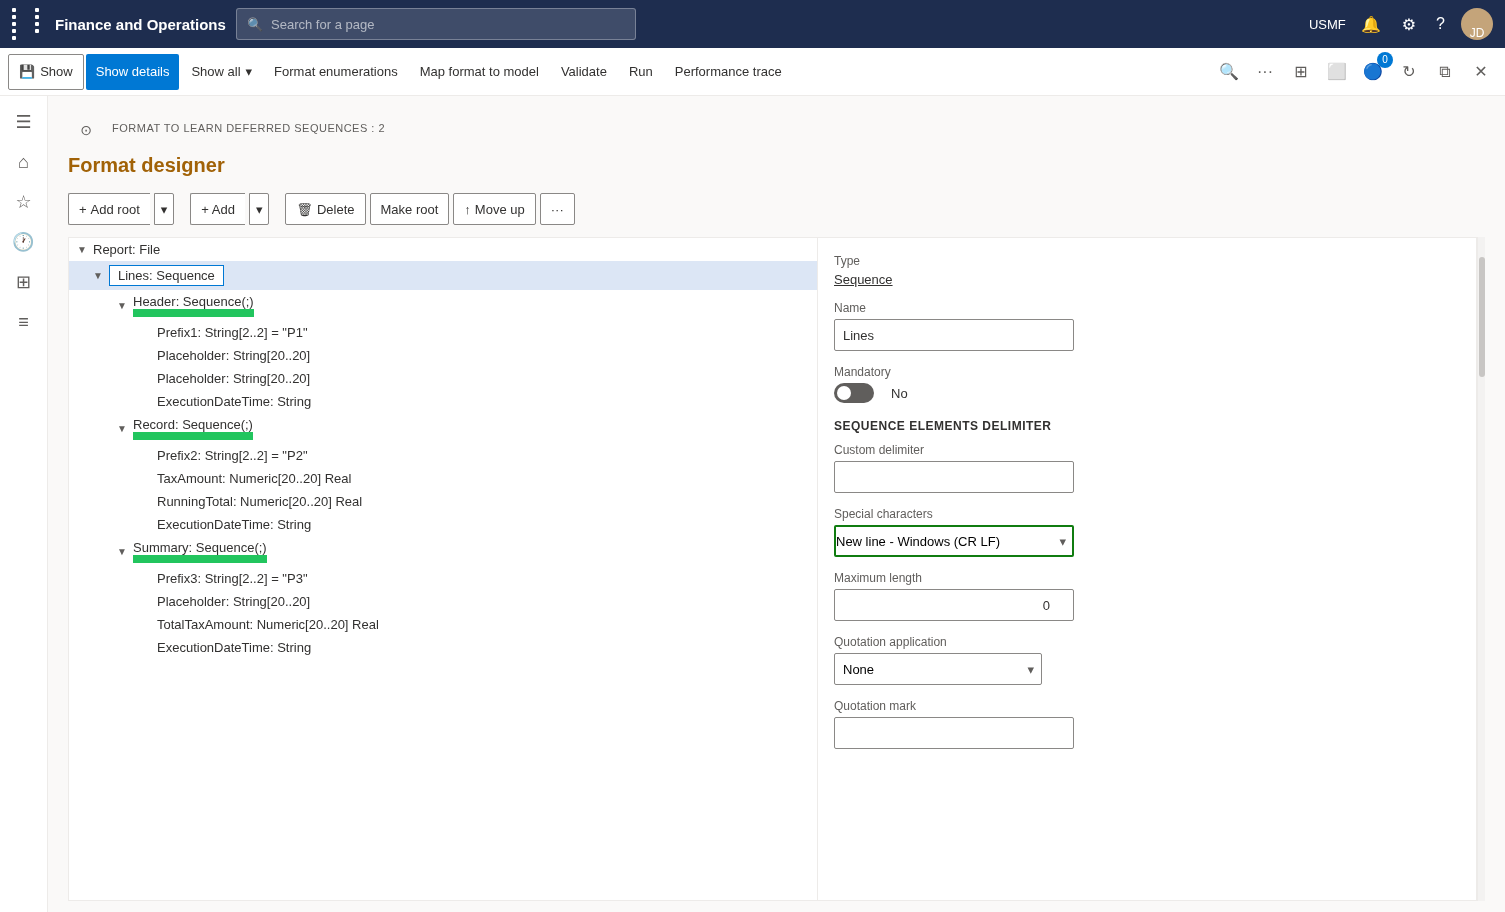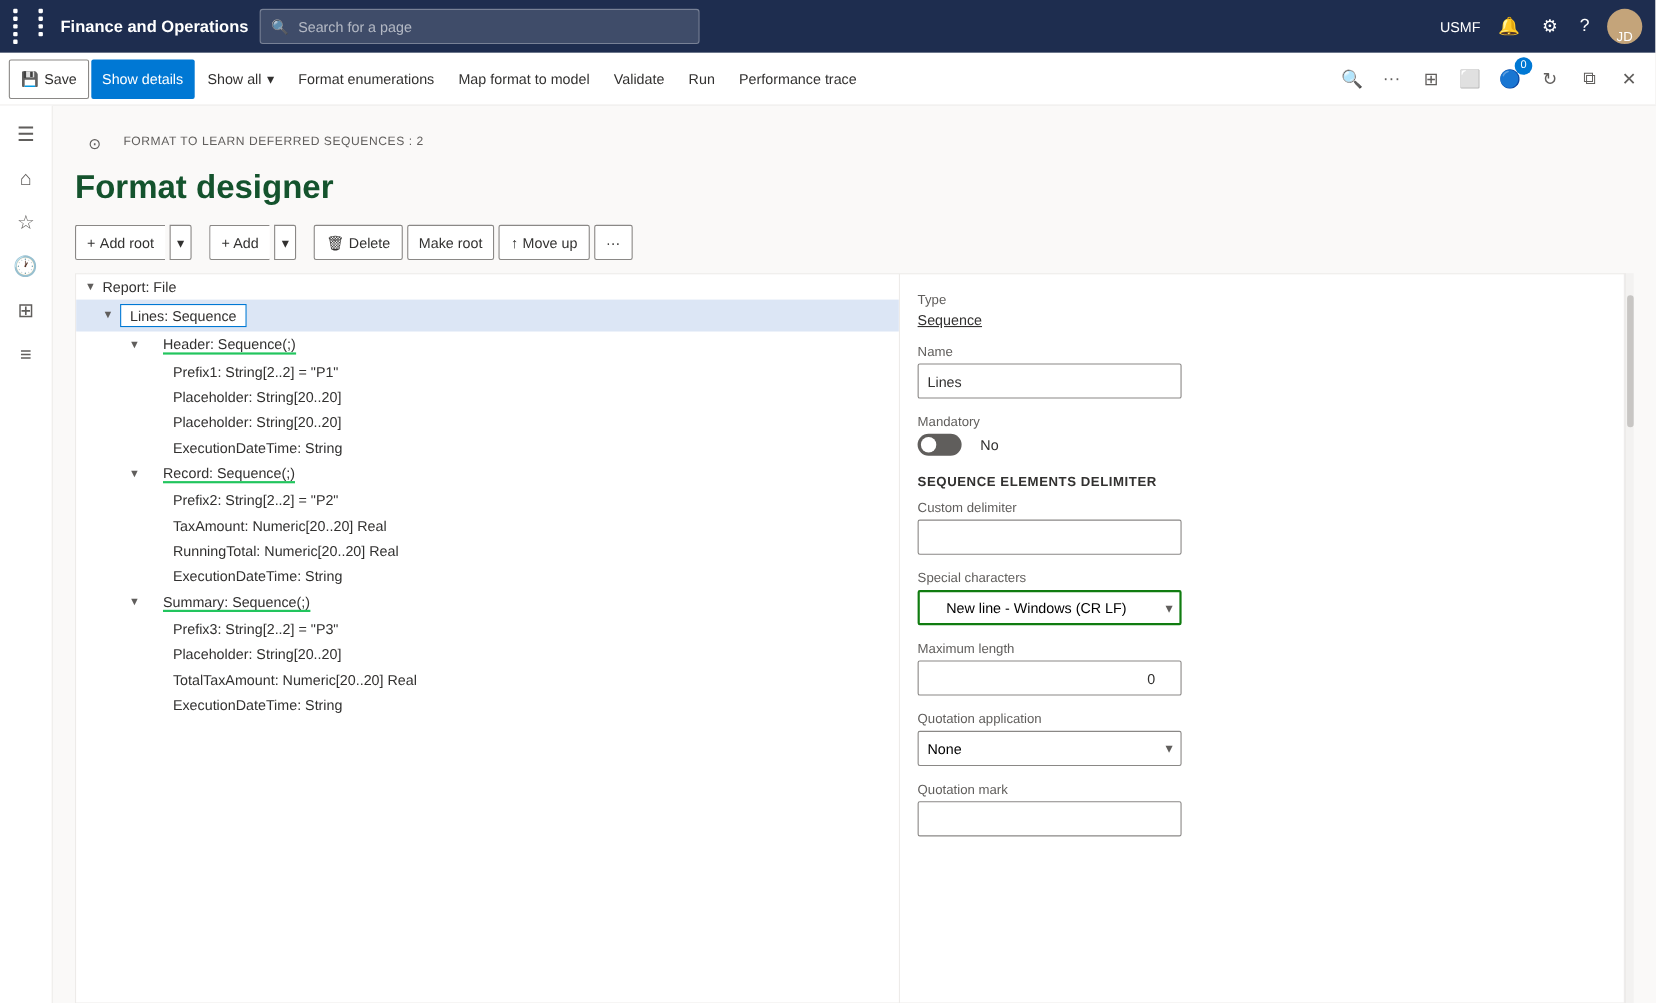--- a/index.html
+++ b/index.html
@@ -157,23 +157,23 @@
     }
 
     .breadcrumb {
       font-size: 11px;
       color: #605e5c;
       text-transform: uppercase;
       letter-spacing: 0.5px;
       margin-bottom: 4px;
     }
     .page-title {
-      font-size: 30px;
+      font-size: 20px;
       font-weight: 600;
-      color: #14532d;
+      color: #a16207;
       margin-bottom: 16px;
     }
 
     
     .format-toolbar {
       display: flex;
       align-items: center;
       gap: 4px;
       margin-bottom: 12px;
     }
@@ -229,21 +229,21 @@
       font-size: 10px;
       margin-right: 4px;
       color: #605e5c;
       width: 12px;
     }
     .tree-indent-0 { padding-left: 8px; }
     .tree-indent-1 { padding-left: 24px; }
     .tree-indent-2 { padding-left: 48px; }
     .tree-indent-3 { padding-left: 72px; }
 
-    .underline-green { border-bottom: 2px solid #22c55e; margin-left: 15px; }
+    .underline-green { border-bottom: 8px solid #22c55e; }
 
     
     .right-panel {
       flex: 1;
       padding: 16px;
       background: white;
       border: 1px solid #edebe9;
       border-left: none;
       overflow: auto;
     }
@@ -321,38 +321,38 @@
     }
     .select-wrapper {
       position: relative;
       width: 240px;
     }
     .select-wrapper select {
       width: 100%;
       height: 32px;
       border: 2px solid #107c10;
       border-radius: 2px;
-      padding: 0 24px;
+      padding: 0 0;
       font-size: 13px;
       background: white;
       appearance: none;
       cursor: pointer;
     }
     .select-arrow {
       position: absolute;
       right: 8px;
       top: 50%;
       transform: translateY(-50%);
       pointer-events: none;
       color: #605e5c;
     }
 
     .select-normal-wrapper {
       position: relative;
-      width: 240px;
+      width: 208px;
       text-decoration: underline;
     }
     .select-normal-wrapper select {
       width: 100%;
       height: 32px;
       border: 1px solid #8a8886;
       border-radius: 2px;
       padding: 0 8px;
       font-size: 13px;
       background: white;
@@ -419,21 +419,21 @@
     <button class="icon-btn">?</button>
     <div class="avatar">
       <span>JD</span>
     </div>
   </div>
 </div>
 
 <div class="command-bar">
   <button class="cmd-btn save-btn">
     <span>💾</span>
-    <span>Save</span>
+    <span>Show</span>
   </button>
   <button class="cmd-btn active">
     <span>Show details</span>
   </button>
   <button class="cmd-btn">
     <span>Show all</span>
     <span>▾</span>
   </button>
   <button class="cmd-btn">
     <span>Format enumerations</span>

